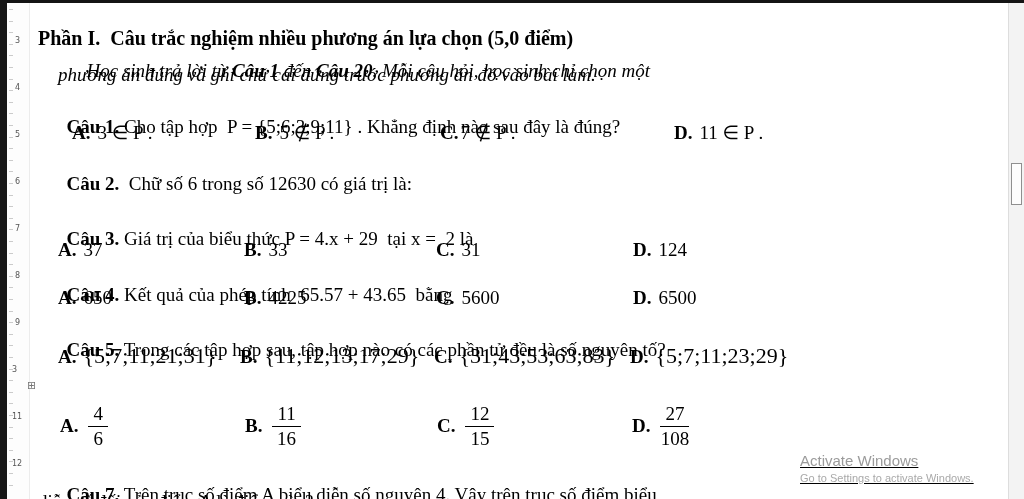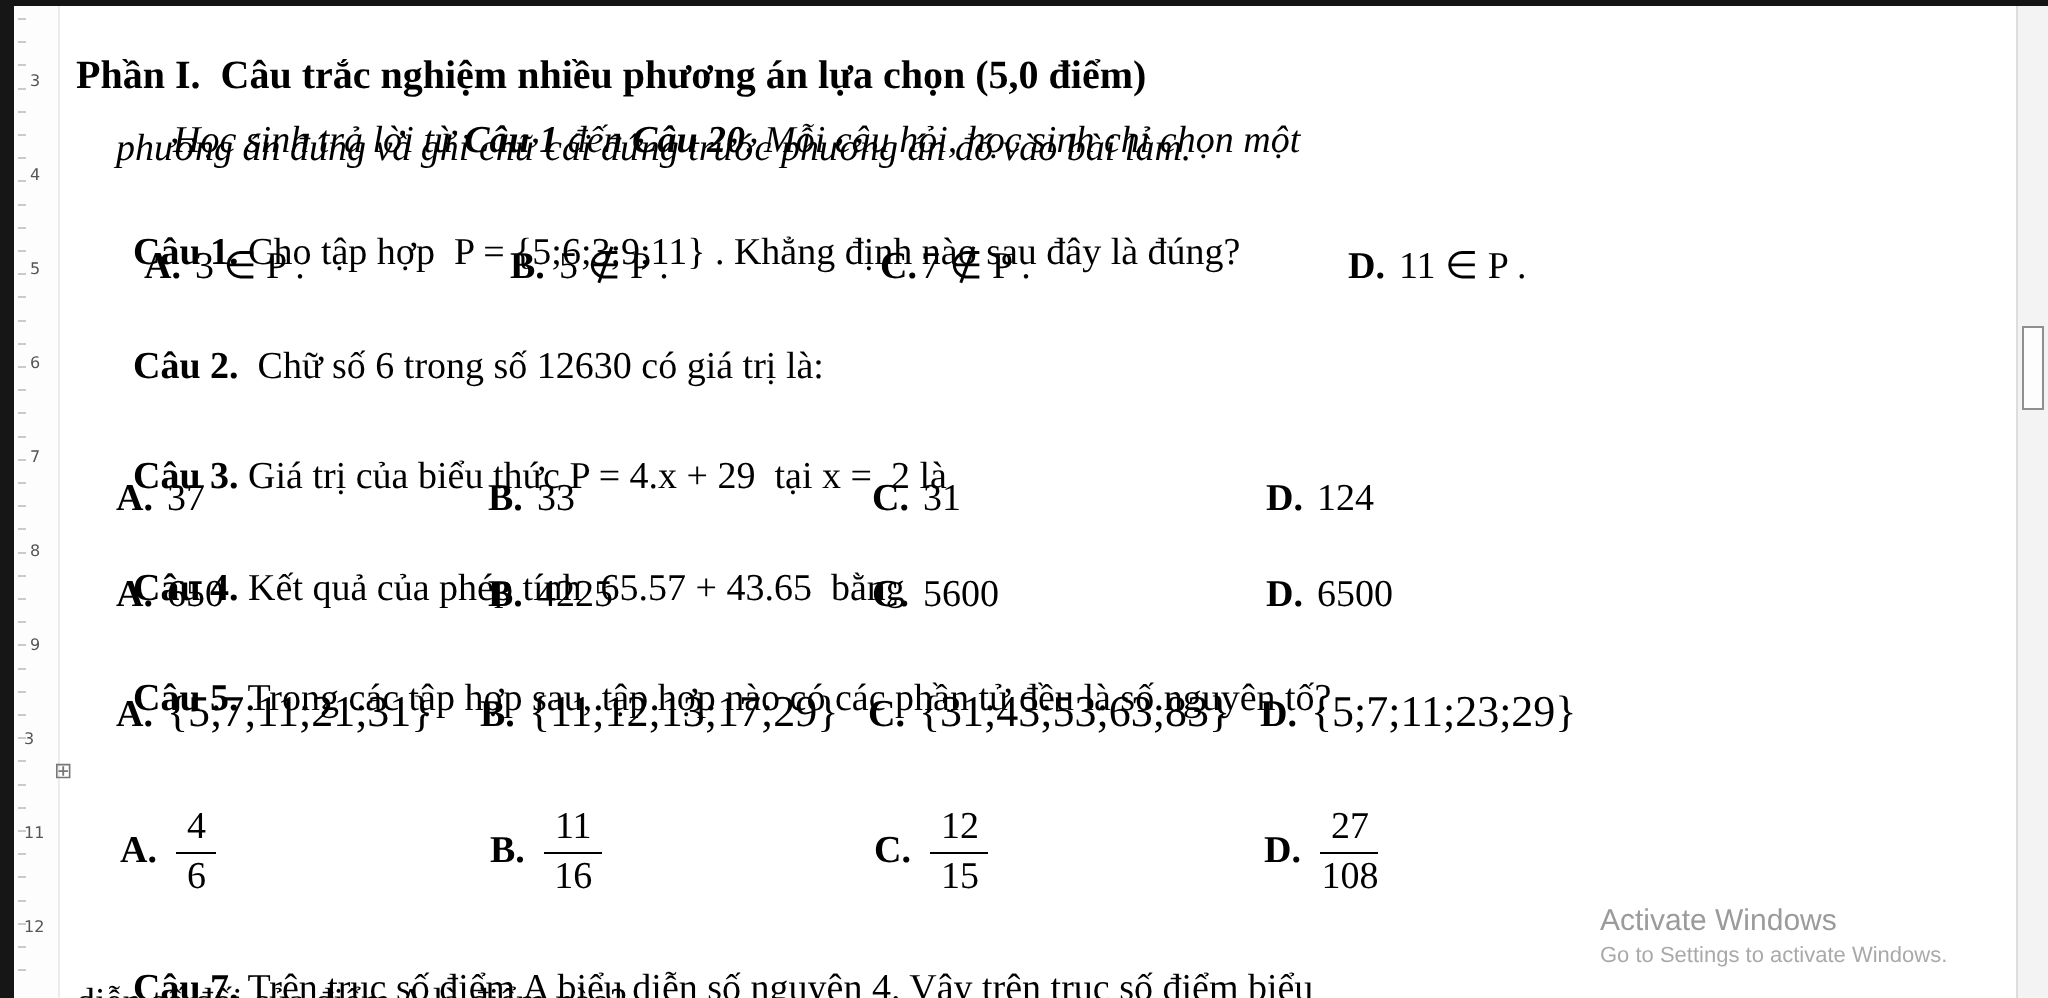--- a/index.html
+++ b/index.html
@@ -36,21 +36,21 @@
   .frac { display:inline-block; text-align:center; font-size:19px; line-height:1.15; }
   .frac .num { display:block; border-bottom:1.6px solid #000; padding:0 5px 1px 5px; }
   .frac .den { display:block; padding-top:1px; }
 
   .anchor { position:absolute; left:27px; top:380px; font-size:11px; color:#777;
             font-family:"DejaVu Sans", sans-serif; line-height:1; }
 
   .scrollbar { position:absolute; right:0; top:3px; width:16px; height:496px; background:#f3f3f3; border-left:1px solid #ddd; }
   .scroll-thumb { position:absolute; left:2px; width:11px; top:160px; height:42px; background:#fdfdfd; border:1px solid #8f8f8f; }
 
-  .watermark { position:absolute; left:800px; top:452px; font-family:"Liberation Sans", sans-serif; }
+  .watermark { position:absolute; left:800px; top:452px; font-family:"Liberation Sans", sans-serif;text-decoration:underline; }
   .wm-title { font-size:15px; color:#9b9b9b; }
   .wm-sub { font-size:11px; color:#a9a9a9; margin-top:3px; }
 </style>
 </head>
 <body>
 
 <div class="screen">
 
   <div class="top-border"></div>
   <div class="left-strip"></div>

